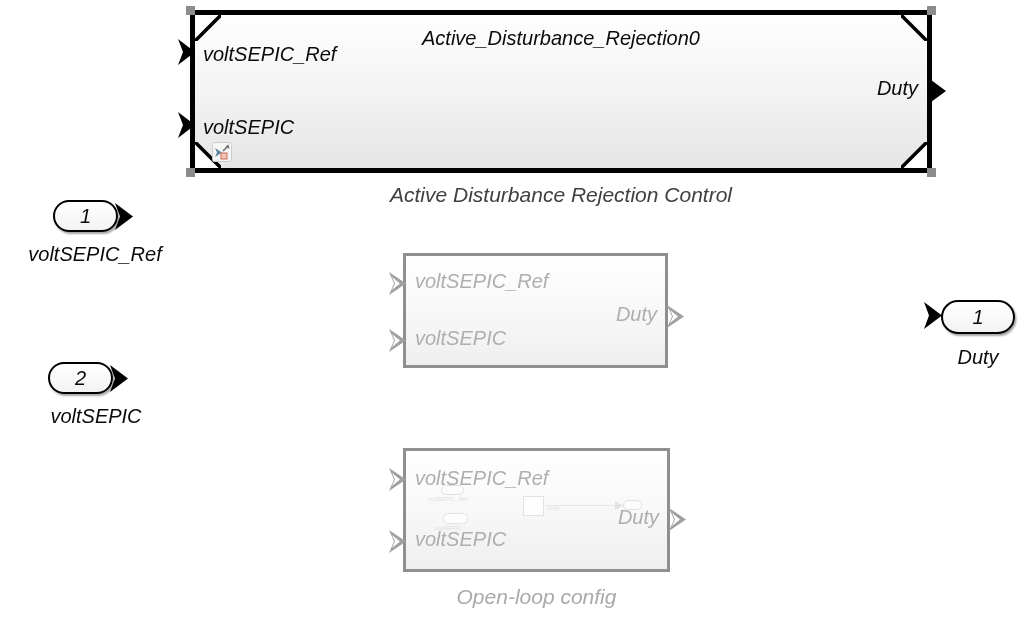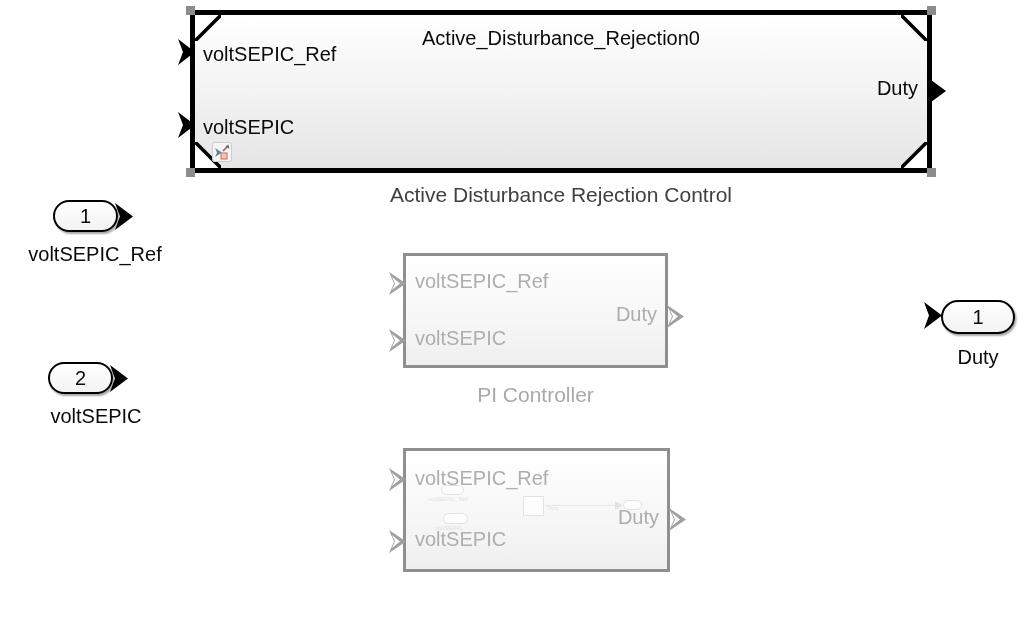--- a/index.html
+++ b/index.html
@@ -5,20 +5,21 @@
   html,body{margin:0;padding:0;}
   body{
     font-family:"Liberation Sans", sans-serif;
     background:#ffffff;
   }
   .canvas{
     position:relative;
     width:1026px;height:622px;
     background:#ffffff;
     overflow:hidden;
+    font-style:italic;
   }
   
   .vblock{
     position:absolute;left:190px;top:10px;width:742px;height:163px;
     box-sizing:border-box;
     border:5px solid #000;
     background:linear-gradient(to bottom,#ffffff 0%,#f4f4f4 45%,#e5e5e5 100%);
   }
   .vtitle{
     position:absolute;left:0;top:12px;width:100%;
@@ -168,21 +169,20 @@
       <polygon points="3,5 11,11.5 3,18 6,11.5" fill="#ffffff"></polygon>
     </svg>
     <svg class="gchevron" style="right:-19px;top:49px;" width="17" height="23">
       <polygon points="0,0 17,11.5 0,23 5,11.5" fill="#a0a0a0"></polygon>
       <polygon points="3,5 11,11.5 3,18 6,11.5" fill="#ffffff"></polygon>
     </svg>
     <div class="gport" style="left:9px;top:14px;">voltSEPIC_Ref</div>
     <div class="gport" style="left:9px;top:71px;">voltSEPIC</div>
     <div class="gport" style="right:8px;top:47px;">Duty</div>
   </div>
-  <div class="caption-gray" style="left:403px;top:383px;width:265px;">PI Controller</div>
 
   <div class="gblock" style="left:403px;top:448px;width:267px;height:124px;">
     <svg class="gchevron" style="left:-17px;top:17px;" width="17" height="23">
       <polygon points="0,0 17,11.5 0,23 5,11.5" fill="#a0a0a0"></polygon>
       <polygon points="3,5 11,11.5 3,18 6,11.5" fill="#ffffff"></polygon>
     </svg>
     <svg class="gchevron" style="left:-17px;top:79px;" width="17" height="23">
       <polygon points="0,0 17,11.5 0,23 5,11.5" fill="#a0a0a0"></polygon>
       <polygon points="3,5 11,11.5 3,18 6,11.5" fill="#ffffff"></polygon>
     </svg>
@@ -200,14 +200,15 @@
     <div class="pv pv-line" style="left:139px;top:54px;width:77px;"></div>
     <svg class="pv" style="left:209px;top:50px;" width="8" height="9">
       <polygon points="0,0 8,4.5 0,9" fill="#e2e2e2"></polygon>
     </svg>
     <div class="pv pv-stadium" style="left:217px;top:49px;width:19px;height:10px;"></div>
 
     <div class="gport" style="left:9px;top:16px;">voltSEPIC_Ref</div>
     <div class="gport" style="left:9px;top:77px;">voltSEPIC</div>
     <div class="gport" style="right:8px;top:55px;">Duty</div>
   </div>
+  <div class="caption-gray" style="left:403px;top:585px;width:267px;">Open-loop config</div>
 
 </div>
 
 </body></html>

